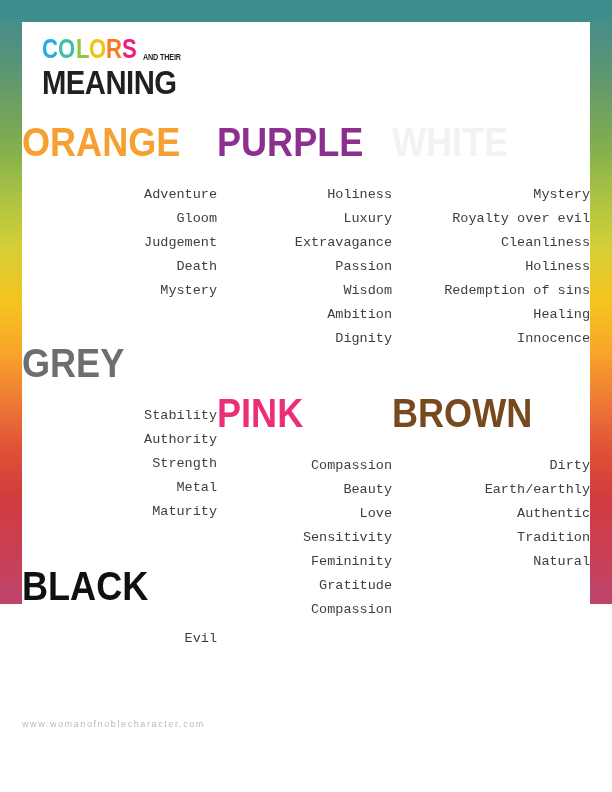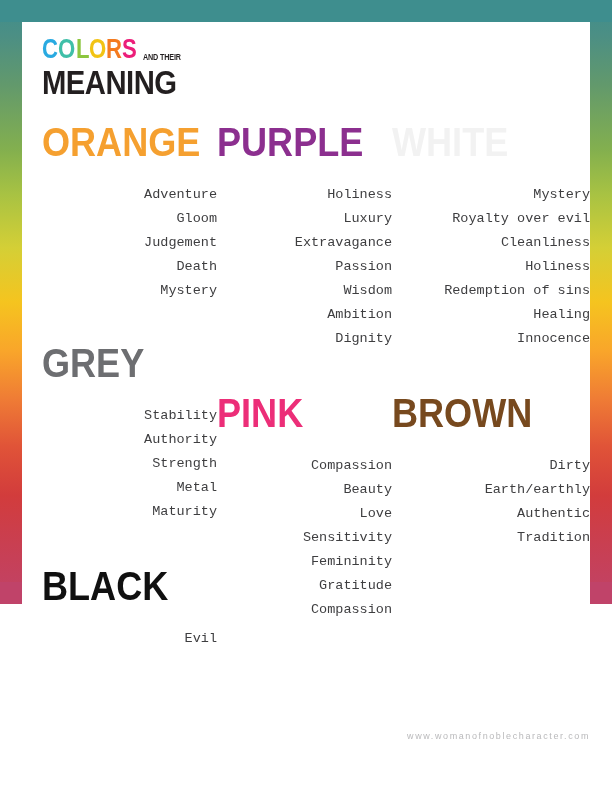--- a/index.html
+++ b/index.html
@@ -115,21 +115,21 @@
   #columns {
     position: absolute;
     left: 0;
     top: 100px;
     width: 568px;
     display: flex;
   }
   .column {
     box-sizing: border-box;
   }
-  .col-1 { width: 195px; padding-left: 20px; }
+  .col-1 { width: 195px; }
   .col-2 { width: 175px; padding-left: 0px; }
   .col-3 { width: 198px; padding-left: 0px; }
 
   .group { margin-bottom: 0; }
 
   .group-heading {
     font-family: "Liberation Sans Narrow", "Liberation Sans", sans-serif;
     font-weight: 700;
     font-size: 41px;
     line-height: 1;
@@ -165,23 +165,23 @@
   .gap-pink-l  { margin-top: 20px; }
 
   .gap-white   { margin-top: 20px; }
   .gap-brown-h { margin-top: 42px; }
   .gap-brown-l { margin-top: 20px; }
 
   
   #footer {
     position: absolute;
     left: 0;
-    bottom: 27px;
+    bottom: 39px;
     width: 568px;
-    text-align: right;
+    text-align: left;
   }
   #footer-url {
     font-family: "Liberation Sans", sans-serif;
     font-size: 9px;
     color: #b9b9bb;
     letter-spacing: 1.6px;
   }
 </style>
 </head>
 <body>
@@ -268,20 +268,21 @@
               <li>Innocence</li>
             </ul>
           </div>
           <div class="group">
             <div class="group-heading gap-brown-h" style="color: rgb(119, 73, 30);">BROWN</div>
             <ul class="group-list gap-brown-l">
               <li>Dirty</li>
               <li>Earth/earthly</li>
               <li>Authentic</li>
               <li>Tradition</li>
+              <li>Natural</li>
             </ul>
           </div>
         </div>
       </div>
 
     <div id="footer">
       <span id="footer-url">www.womanofnoblecharacter.com</span>
     </div>
 
   </div>

